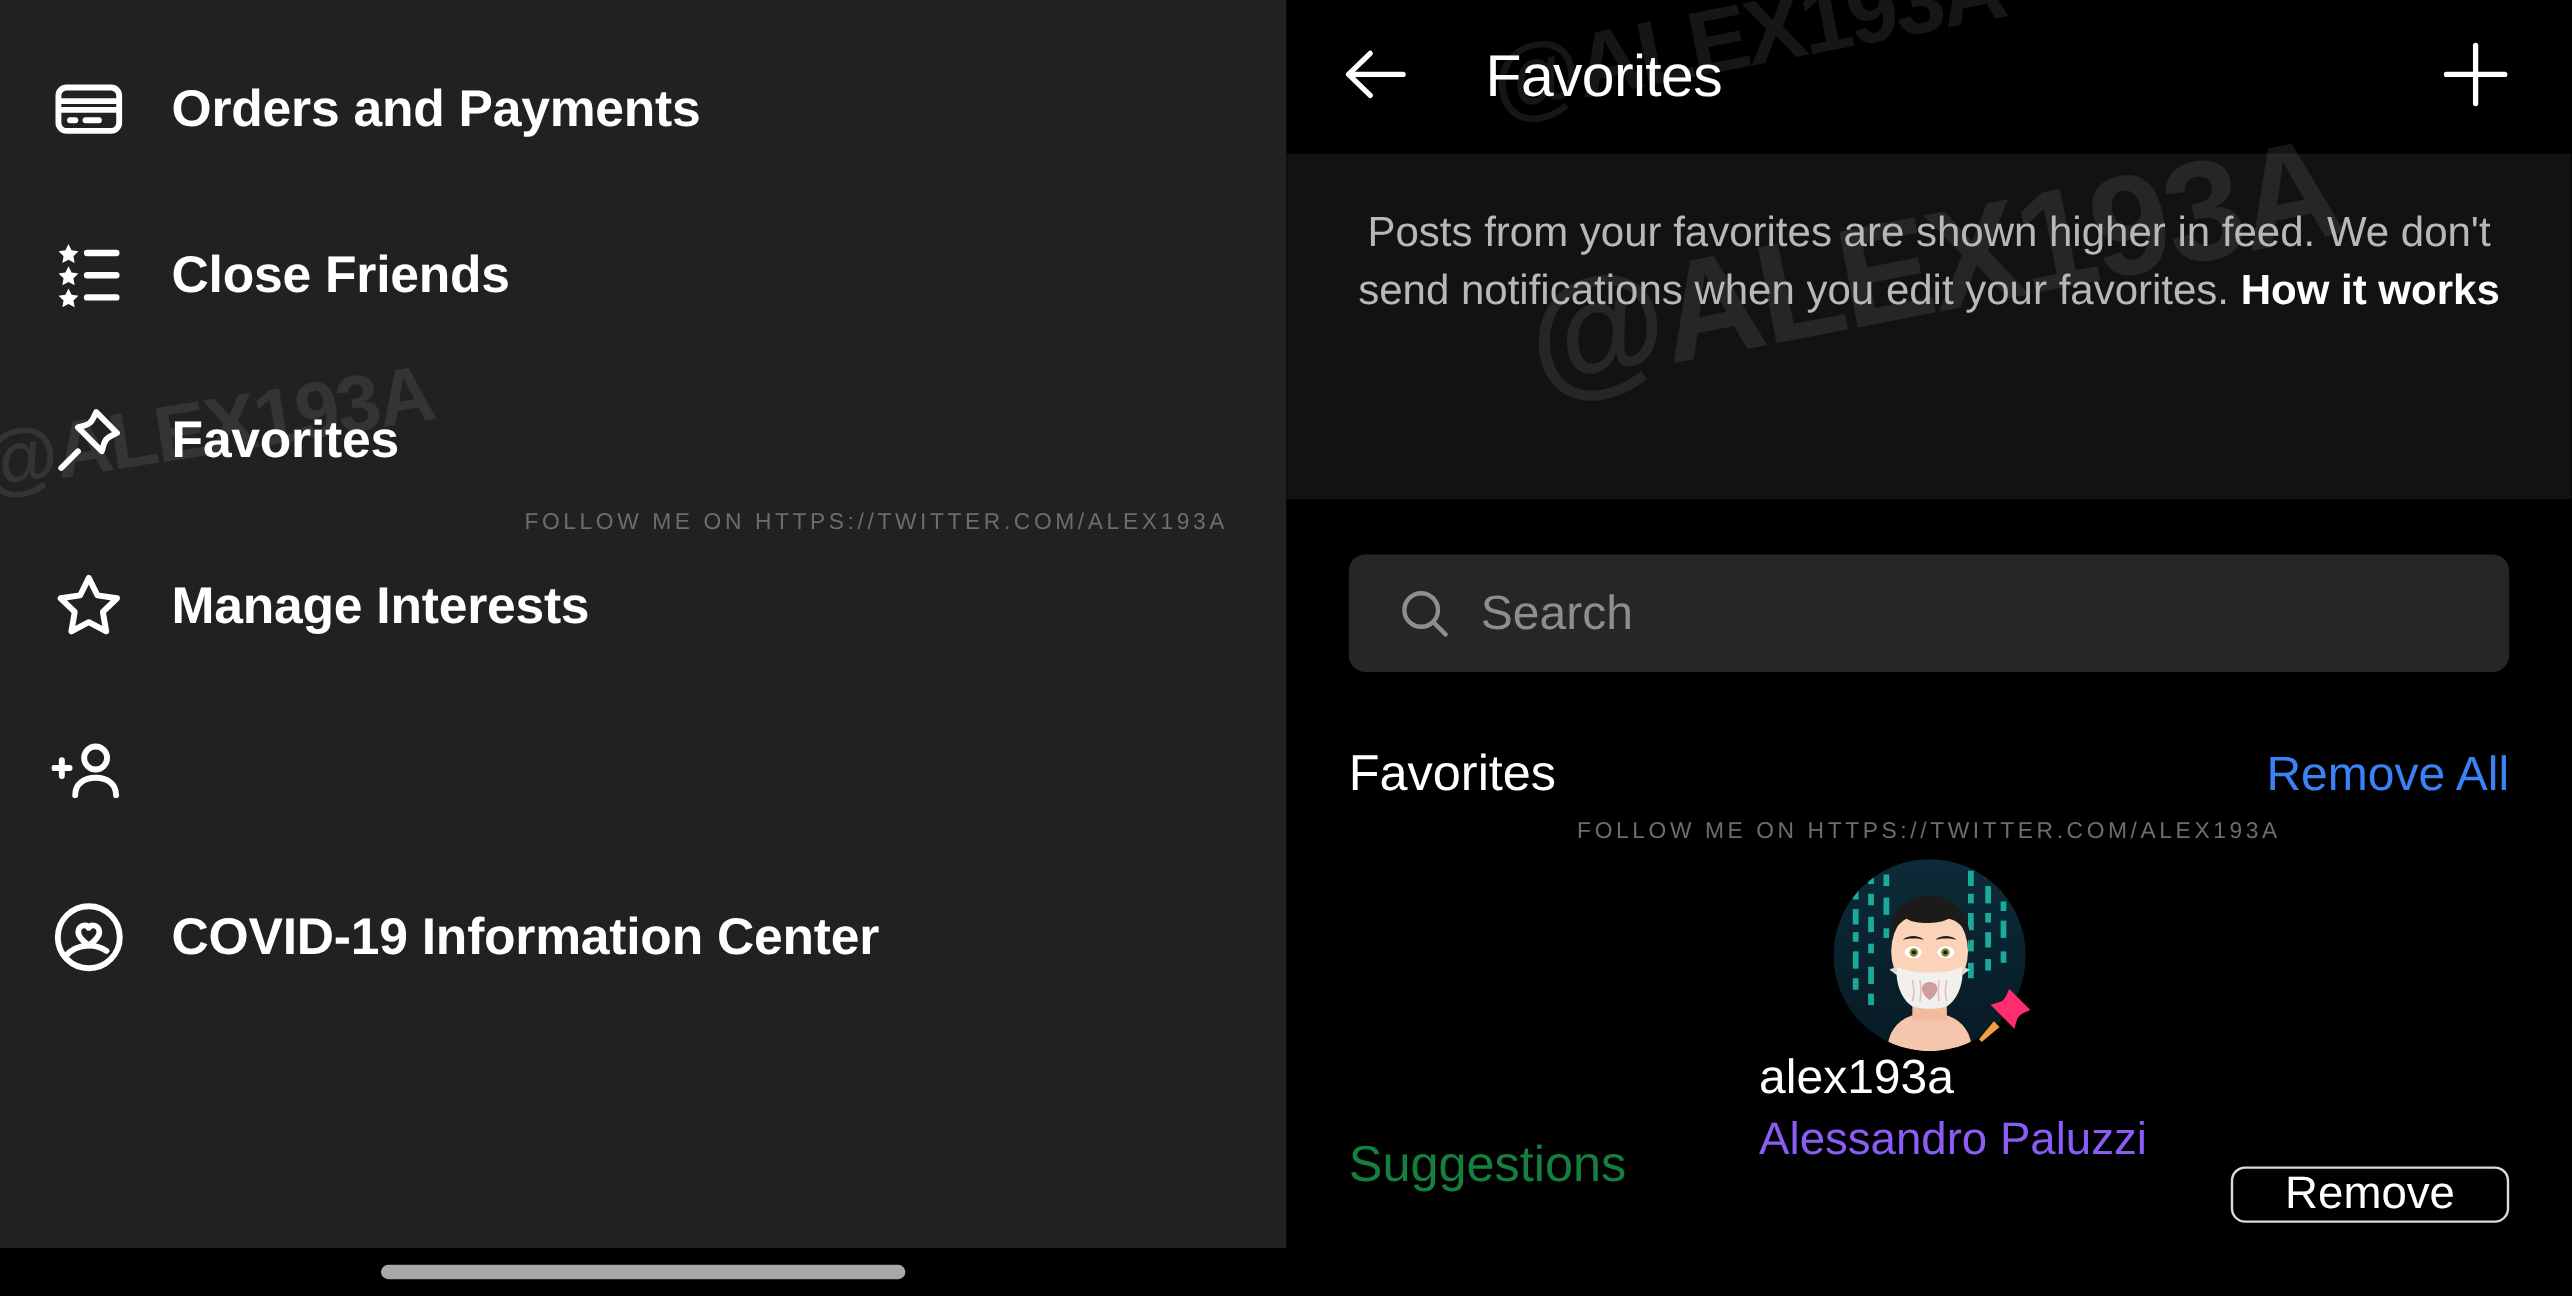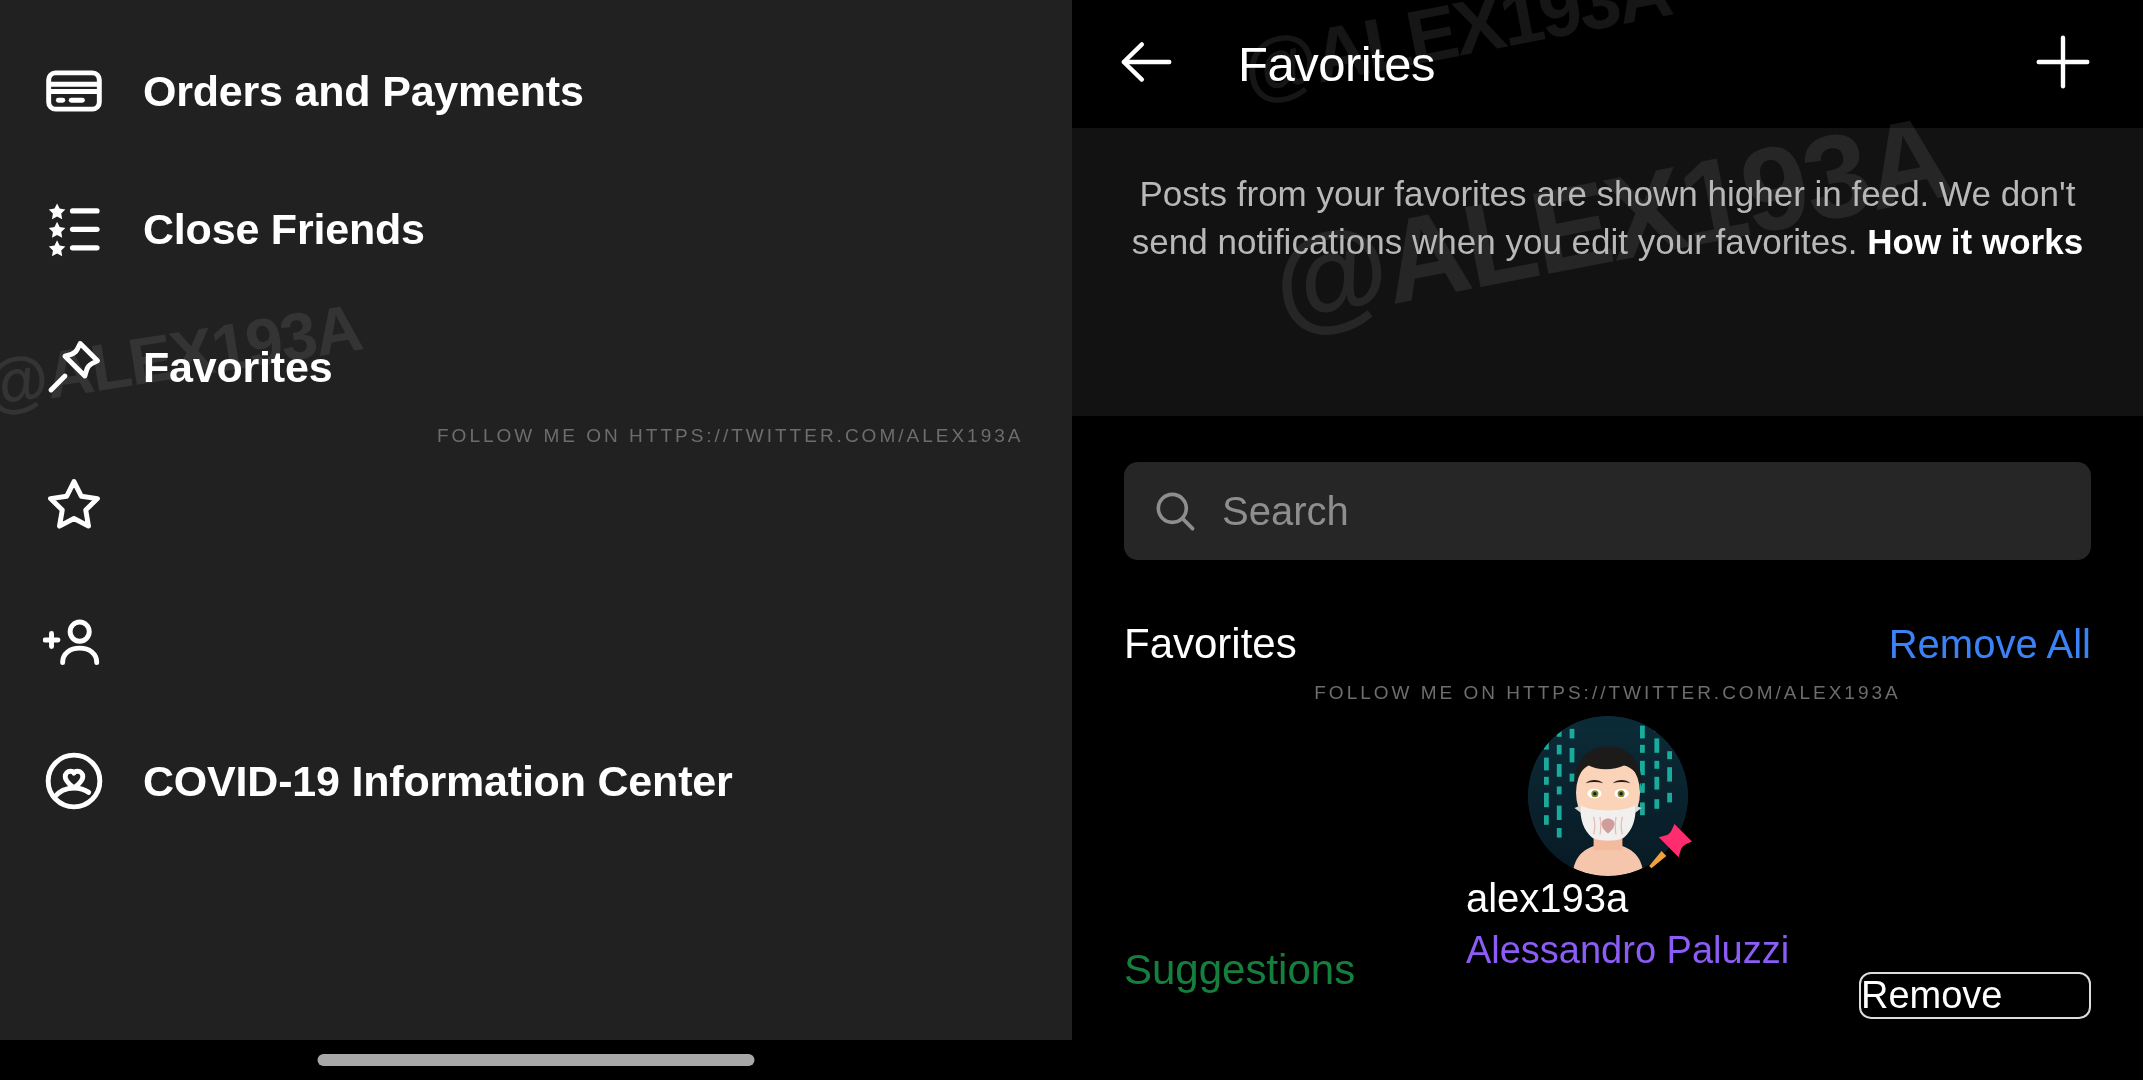--- a/index.html
+++ b/index.html
@@ -130,21 +130,21 @@
   }
 
   .rp-body { position: relative; background: #000; padding: 0 52px; }
 
   .search-wrap { padding-top: 46px; }
   .search-box {
     height: 98px;
     background: #262626;
     border-radius: 14px;
     display: flex; align-items: center;
-    padding: 0 28px;
+    padding: 0 40px;
   }
   .search-icon { color: #8e8e8e; display: flex; align-items: center; flex: none; }
   .search-ph {
     margin-left: 24px;
     font-size: 40px;
     color: #8e8e8e;
   }
 
   .section-head {
     display: flex; align-items: baseline; justify-content: space-between;
@@ -179,21 +179,21 @@
     width: 56px; height: 56px;
   }
   .user-text { margin-left: 40px; }
   .user-name { font-size: 40px; color: #fff; }
   .user-full { font-size: 38px; color: #8b5cf6; margin-top: 8px; }
   .remove-btn {
     margin-left: auto;
     min-width: 232px; height: 64px;
     border: 2px solid #dcdcdc;
     border-radius: 12px;
-    display: flex; align-items: center; justify-content: flex-start;
+    display: flex; align-items: center; justify-content: center;
     background: transparent;
   }
   .remove-btn span { font-size: 38px; color: #fff; }
 
   .suggestions-title { font-size: 42px; color: #15803d; padding-top: 60px; }
 
   
   .wm-rp {
     position: absolute;
     font-weight: 700;
@@ -254,20 +254,21 @@
         </span>
         <span class="menu-label">Favorites</span>
       </div>
 
       <div class="menu-item">
         <span class="menu-icon">
           <svg width="64" height="64" viewBox="0 0 24 24" fill="none" stroke="currentColor" stroke-width="1.85" stroke-linejoin="round">
             <path d="M12 3.2l2.72 5.5 6.08.89-4.4 4.28 1.04 6.05L12 17.06l-5.44 2.86 1.04-6.05-4.4-4.28 6.08-.89z"></path>
           </svg>
         </span>
+        <span class="menu-label">Manage Interests</span>
       </div>
 
       <div class="menu-item">
         <span class="menu-icon">
           <svg width="62" height="62" viewBox="0 0 24 24" fill="none" stroke="currentColor" stroke-width="1.9" stroke-linecap="round">
             <circle cx="14.2" cy="7.6" r="3.7"></circle>
             <path d="M7.6 19.6c0-3.7 3-5.6 6.6-5.6s6.6 1.9 6.6 5.6"></path>
             <line x1="3.3" y1="8.3" x2="3.3" y2="13.4"></line>
             <line x1="0.8" y1="10.85" x2="5.8" y2="10.85"></line>
           </svg>

